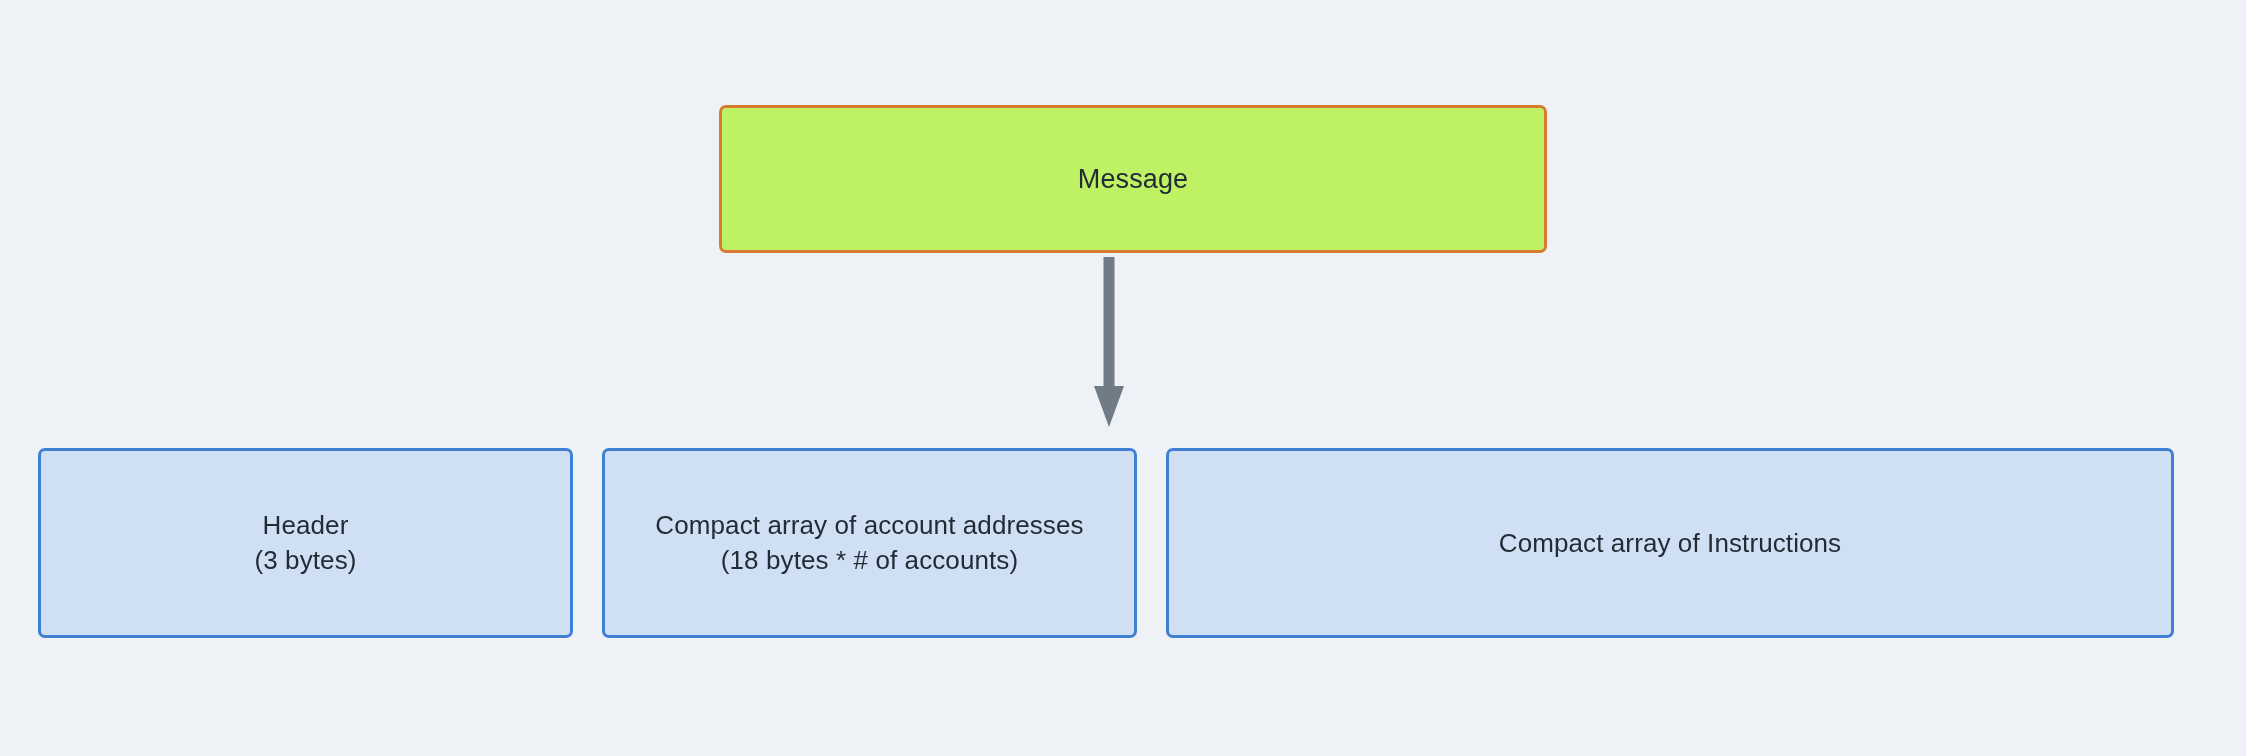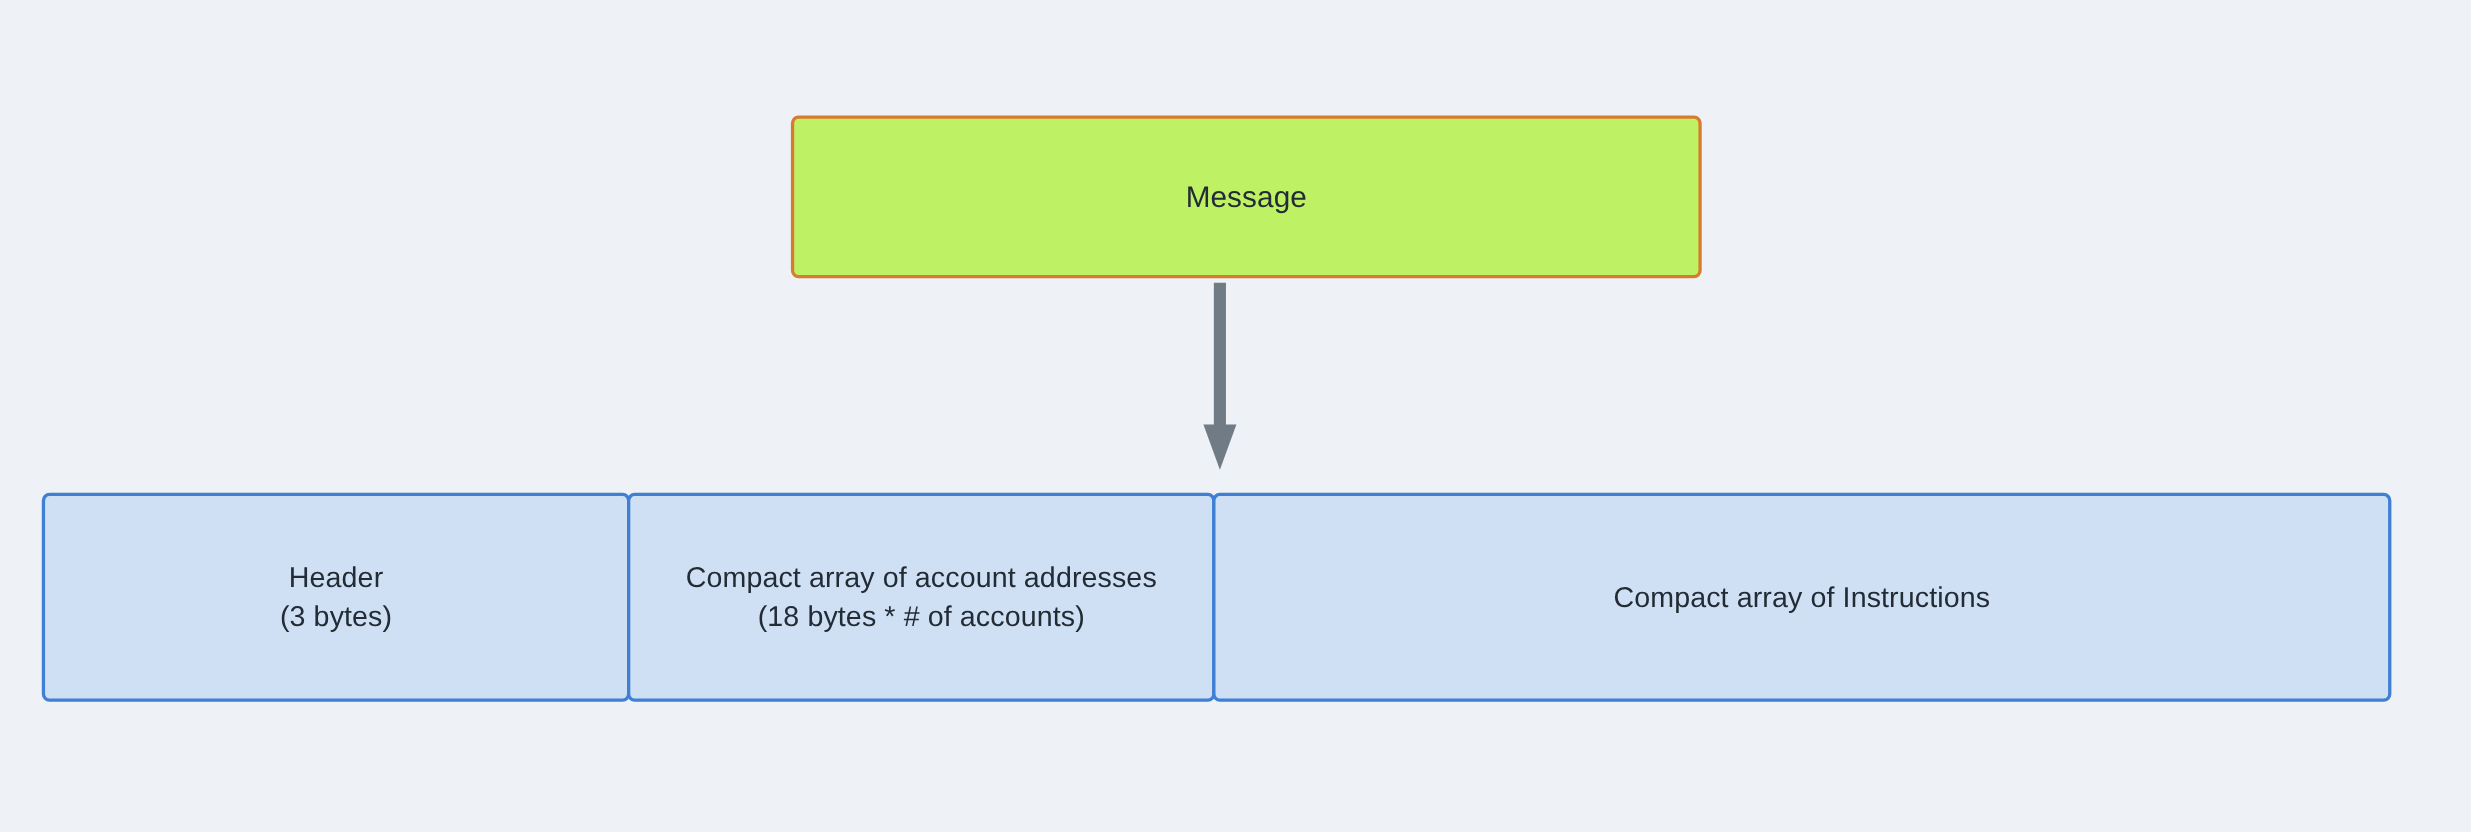--- a/index.html
+++ b/index.html
@@ -53,20 +53,21 @@
   }
 
   
   .field-row {
     position: absolute;
     left: 38px;
     top: 448px;
     width: 2140px;
     height: 190px;
     display: flex;
+    gap: 32px;
   }
   .field-box {
     position: relative;
     box-sizing: border-box;
     background: #cfe0f5;
     border: 3px solid #3f7fd4;
     border-radius: 7px;
     display: flex;
     align-items: center;
     justify-content: center;

